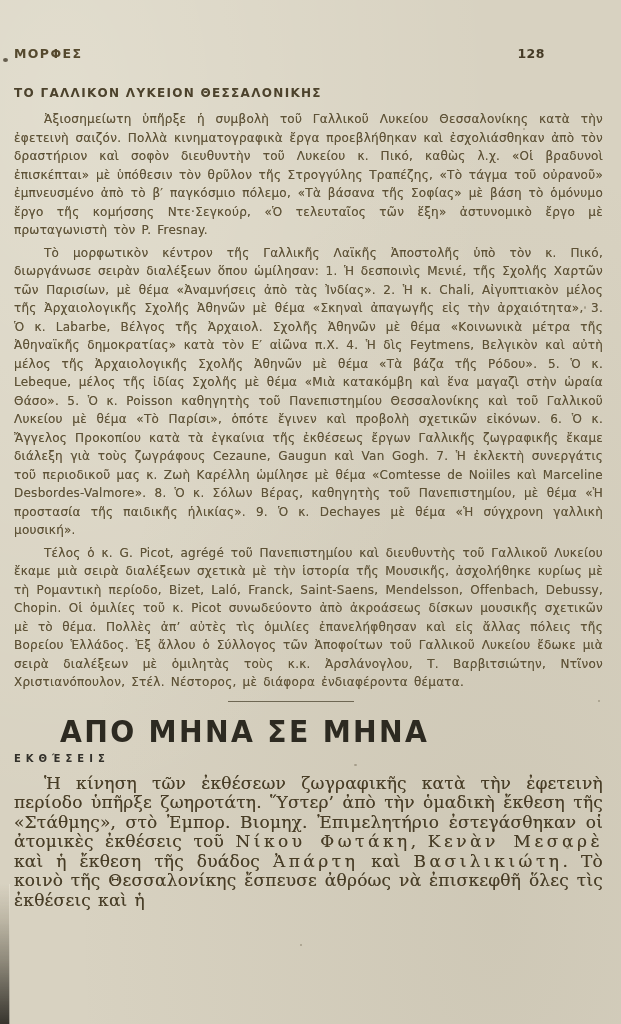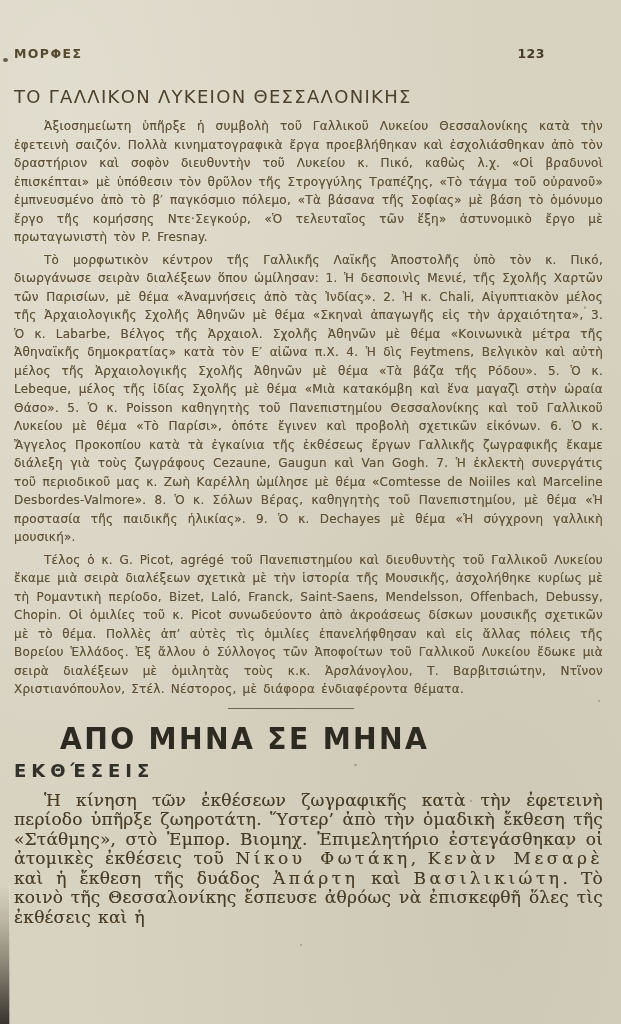--- a/index.html
+++ b/index.html
@@ -21,21 +21,21 @@
     display:flex;justify-content:space-between;align-items:baseline;
     font-size:12.5px;letter-spacing:1.4px;color:#55492e;
     font-weight:bold;
     text-align:right;
   }
   .running-header .pageno{
     letter-spacing:.5px;margin-right:58px;font-weight:bold;color:#453b26;
   }
   .article-title{
     margin:25px 0 10px 0;
-    font-size:18px;font-weight:normal;letter-spacing:1.3px;
+    font-size:12px;font-weight:bold;letter-spacing:1.3px;
     color:#4c422c;
   }
   .body-text p{
     margin:0 0 4px 0;
     font-size:12px;line-height:18.5px;
     letter-spacing:.25px;word-spacing:2px;
     text-align:justify;text-indent:30px;
     text-shadow:0 0 .5px rgba(94,82,54,.55);
   }
   .divider{
@@ -44,21 +44,21 @@
     margin:9px 0 4px 214px;
   }
   .section-heading{
     margin:12px 0 0 46px;
     font-size:30px;font-weight:bold;letter-spacing:2.5px;
     color:#2d2a21;
     transform:scaleX(.94);transform-origin:left;
   }
   .section-subheading{
     margin:4px 0 10px 0;
-    font-size:18px;font-weight:bold;letter-spacing:5px;
+    font-size:10px;font-weight:bold;letter-spacing:5px;
     color:#32302a;
   }
   .serif-par{
     margin:0;
     font-family:"DejaVu Serif","Liberation Serif",serif;
     font-size:17px;line-height:19.6px;
     letter-spacing:.2px;word-spacing:1.5px;
     color:#473c25;
     text-align:justify;text-indent:30px;
     text-shadow:0 0 .4px rgba(71,60,37,.5);
@@ -86,21 +86,21 @@
   .n7{left:300px;top:944px;width:2px;height:2px;}
   .n8{left:598px;top:700px;width:2px;height:2px;}
 </style>
 </head>
 <body>
 
 <div class="page">
 
   <div class="running-header">
     <span>ΜΟΡΦΕΣ</span>
-    <span class="pageno">123</span>
+    <span class="pageno">128</span>
   </div>
 
   <section>
     <h2 class="article-title">ΤΟ ΓΑΛΛΙΚΟΝ ΛΥΚΕΙΟΝ ΘΕΣΣΑΛΟΝΙΚΗΣ</h2>
     <div class="body-text">
       <p>Ἀξιοσημείωτη ὑπῆρξε ἡ συμβολὴ τοῦ Γαλλικοῦ Λυκείου Θεσσαλονίκης κατὰ τὴν ἐφετεινὴ σαιζόν. Πολλὰ κινηματογραφικὰ ἔργα προεβλήθηκαν καὶ ἐσχολιάσθηκαν ἀπὸ τὸν δραστήριον καὶ σοφὸν διευθυντὴν τοῦ Λυκείου κ. Πικό, καθὼς λ.χ. «Οἱ βραδυνοὶ ἐπισκέπται» μὲ ὑπόθεσιν τὸν θρῦλον τῆς Στρογγύλης Τραπέζης, «Τὸ τάγμα τοῦ οὐρανοῦ» ἐμπνευσμένο ἀπὸ τὸ β′ παγκόσμιο πόλεμο, «Τὰ βάσανα τῆς Σοφίας» μὲ βάση τὸ ὁμόνυμο ἔργο τῆς κομήσσης Ντε·Σεγκούρ, «Ὁ τελευταῖος τῶν ἕξη» ἀστυνομικὸ ἔργο μὲ πρωταγωνιστὴ τὸν P. Fresnay.</p>
       <p>Τὸ μορφωτικὸν κέντρον τῆς Γαλλικῆς Λαϊκῆς Ἀποστολῆς ὑπὸ τὸν κ. Πικό, διωργάνωσε σειρὰν διαλέξεων ὅπου ὡμίλησαν: 1. Ἡ δεσποινὶς Μενιέ, τῆς Σχολῆς Χαρτῶν τῶν Παρισίων, μὲ θέμα «Ἀναμνήσεις ἀπὸ τὰς Ἰνδίας». 2. Ἡ κ. Chali, Αἰγυπτιακὸν μέλος τῆς Ἀρχαιολογικῆς Σχολῆς Ἀθηνῶν μὲ θέμα «Σκηναὶ ἀπαγωγῆς εἰς τὴν ἀρχαιότητα», 3. Ὁ κ. Labarbe, Βέλγος τῆς Ἀρχαιολ. Σχολῆς Ἀθηνῶν μὲ θέμα «Κοινωνικὰ μέτρα τῆς Ἀθηναϊκῆς δημοκρατίας» κατὰ τὸν Ε′ αἰῶνα π.Χ. 4. Ἡ δὶς Feytmens, Βελγικὸν καὶ αὐτὴ μέλος τῆς Ἀρχαιολογικῆς Σχολῆς Ἀθηνῶν μὲ θέμα «Τὰ βάζα τῆς Ρόδου». 5. Ὁ κ. Lebeque, μέλος τῆς ἰδίας Σχολῆς μὲ θέμα «Μιὰ κατακόμβη καὶ ἕνα μαγαζὶ στὴν ὡραία Θάσο». 5. Ὁ κ. Poisson καθηγητὴς τοῦ Πανεπιστημίου Θεσσαλονίκης καὶ τοῦ Γαλλικοῦ Λυκείου μὲ θέμα «Τὸ Παρίσι», ὁπότε ἔγινεν καὶ προβολὴ σχετικῶν εἰκόνων. 6. Ὁ κ. Ἄγγελος Προκοπίου κατὰ τὰ ἐγκαίνια τῆς ἐκθέσεως ἔργων Γαλλικῆς ζωγραφικῆς ἔκαμε διάλεξη γιὰ τοὺς ζωγράφους Cezaune, Gaugun καὶ Van Gogh. 7. Ἡ ἐκλεκτὴ συνεργάτις τοῦ περιοδικοῦ μας κ. Ζωὴ Καρέλλη ὡμίλησε μὲ θέμα «Comtesse de Noiiles καὶ Marceline Desbordes-Valmore». 8. Ὁ κ. Σόλων Βέρας, καθηγητὴς τοῦ Πανεπιστημίου, μὲ θέμα «Ἡ προστασία τῆς παιδικῆς ἡλικίας». 9. Ὁ κ. Dechayes μὲ θέμα «Ἡ σύγχρονη γαλλικὴ μουσική».</p>
       <p>Τέλος ὁ κ. G. Picot, agrégé τοῦ Πανεπιστημίου καὶ διευθυντὴς τοῦ Γαλλικοῦ Λυκείου ἔκαμε μιὰ σειρὰ διαλέξεων σχετικὰ μὲ τὴν ἱστορία τῆς Μουσικῆς, ἀσχολήθηκε κυρίως μὲ τὴ Ρομαντικὴ περίοδο, Bizet, Laló, Franck, Saint-Saens, Mendelsson, Offenbach, Debussy, Chopin. Οἱ ὁμιλίες τοῦ κ. Picot συνωδεύοντο ἀπὸ ἀκροάσεως δίσκων μουσικῆς σχετικῶν μὲ τὸ θέμα. Πολλὲς ἀπ’ αὐτὲς τὶς ὁμιλίες ἐπανελήφθησαν καὶ εἰς ἄλλας πόλεις τῆς Βορείου Ἑλλάδος. Ἐξ ἄλλου ὁ Σύλλογος τῶν Ἀποφοίτων τοῦ Γαλλικοῦ Λυκείου ἔδωκε μιὰ σειρὰ διαλέξεων μὲ ὁμιλητὰς τοὺς κ.κ. Ἀρσλάνογλου, Τ. Βαρβιτσιώτην, Ντῖνον Χριστιανόπουλον, Στέλ. Νέστορος, μὲ διάφορα ἐνδιαφέροντα θέματα.</p>
     </div>
   </section>

